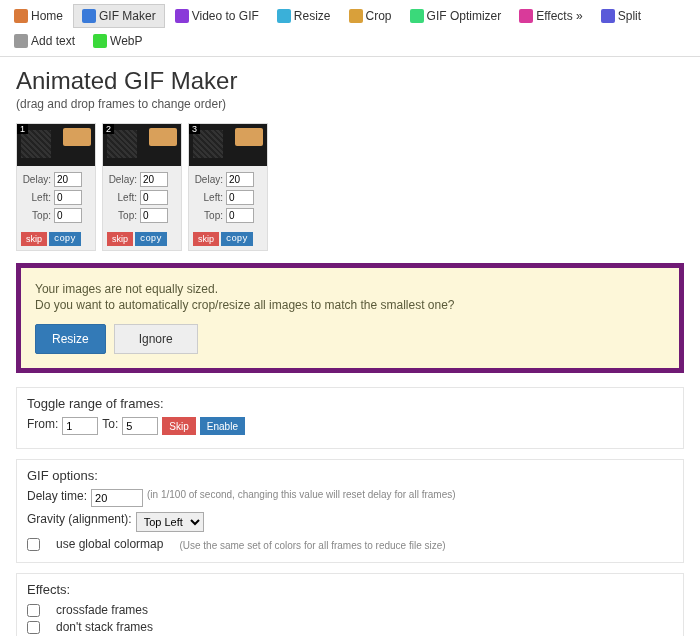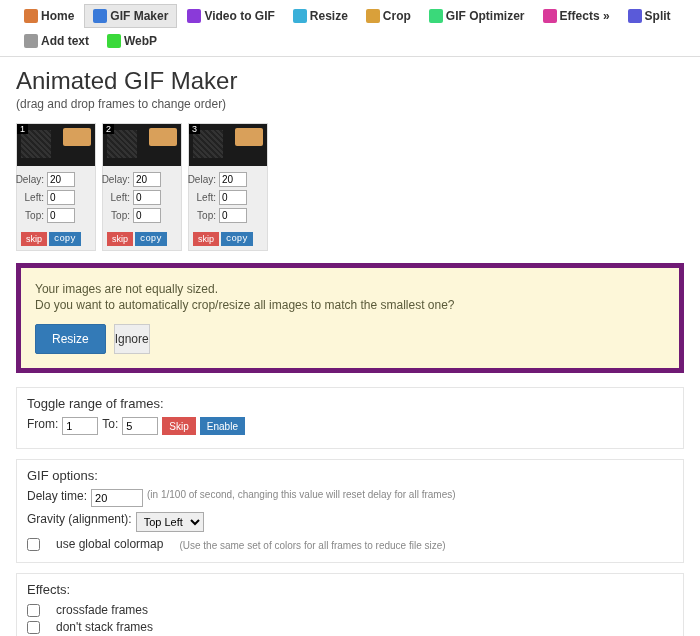--- a/index.html
+++ b/index.html
@@ -1,41 +1,41 @@
 <!DOCTYPE html>
 <html><head>
 <meta charset="utf-8">
 <style>
 * { box-sizing: border-box; margin: 0; padding: 0; }
 body { font-family: Arial, sans-serif; font-size: 13px; color: #333; background: #fff; width: 700px; }
-.nav { display: flex; border-bottom: 1px solid #ddd; padding: 4px 16px; gap: 2px; flex-wrap: wrap; font-weight: bold; }
+.nav { display: flex; border-bottom: 1px solid #ddd; padding: 4px 6px; gap: 2px; flex-wrap: wrap; }
 .nav-item { display: flex; align-items: center; padding: 4px 8px; cursor: pointer; font-size: 12px; gap: 3px; }
 .nav-item.active { background: #e8e8e8; border: 1px solid #ccc; border-radius: 0; }
 .nav-icon { width: 14px; height: 14px; display: inline-block; }
 .content { padding: 10px 16px; }
 h1 { font-size: 24px; font-weight: normal; color: #333; margin-bottom: 2px; }
 .subtitle { font-size: 12px; color: #555; margin-bottom: 12px; }
 .frames { display: flex; gap: 6px; margin-bottom: 12px; }
 .frame { background: #eee; width: 80px; position: relative; border: 1px solid #ddd; }
 .frame-num { position: absolute; top: 0; left: 0; background: #000; color: #fff; font-size: 9px; padding: 0 3px; z-index: 2; }
 .frame-img { width: 78px; height: 42px; background: #1a1a1a; position: relative; overflow: hidden; }
 .frame-img::after { content: ''; position: absolute; right: 4px; top: 4px; width: 28px; height: 18px; background: #d9a05a; border-radius: 2px; }
 .frame-img::before { content: ''; position: absolute; left: 4px; top: 6px; width: 30px; height: 28px; background: repeating-linear-gradient(45deg,#333,#333 2px,#222 2px,#222 4px); }
-.frame-fields { padding: 6px 20px; font-size: 10px; }
+.frame-fields { padding: 6px 13px; font-size: 10px; }
 .frame-row { display: flex; align-items: center; justify-content: flex-end; margin-bottom: 3px; gap: 3px; }
 .frame-row label { color: #555; }
 .frame-row input { width: 28px; font-size: 10px; padding: 1px 2px; border: 1px solid #aaa; }
 .frame-btns { display: flex; gap: 2px; padding: 0 4px 4px; }
 .btn-skip { background: #d9534f; color: #fff; border: none; font-size: 9px; padding: 2px 5px; cursor: pointer; }
 .btn-copy { background: #337ab7; color: #fff; border: none; font-size: 9px; padding: 2px 5px; cursor: pointer; font-family: Liberation Mono, monospace; }
 .warning { background: #fdf7d9; border: 5px solid #701a75; padding: 14px; margin-bottom: 14px; }
 .warning p { font-size: 12px; color: #5a5a3a; margin-bottom: 2px; }
 .warning-btns { margin-top: 12px; display: flex; gap: 8px; }
 .btn-primary { background: #337ab7; color: #fff; border: 1px solid #2e6da4; padding: 7px 16px; font-size: 12px; cursor: pointer; border-radius: 2px; }
-.btn-default { background: #eee; color: #333; border: 1px solid #ccc; padding: 7px 0; font-size: 12px; cursor: pointer; border-radius: 0; }
+.btn-default { background: #eee; color: #333; border: 1px solid #ccc; padding: 7px 24px; font-size: 12px; cursor: pointer; border-radius: 0; }
 .section { border: 1px solid #e5e5e5; padding: 8px 10px; margin-bottom: 10px; }
 .section-title { font-size: 13px; margin-bottom: 6px; }
 .row { display: flex; gap: 4px; font-size: 12px; margin-bottom: 5px; flex-wrap: wrap; }
 .row input[type="text"] { width: 36px; padding: 2px 3px; border: 1px solid #aaa; font-size: 11px; }
 .row input.wide { width: 52px; }
 .row select { padding: 2px 3px; border: 1px solid #aaa; font-size: 11px; }
 .hint { color: #888; font-size: 10px; }
 .btn-sm-red { background: #d9534f; color: #fff; border: none; font-size: 10px; padding: 3px 7px; cursor: pointer; }
 .btn-sm-blue { background: #337ab7; color: #fff; border: none; font-size: 10px; padding: 3px 7px; cursor: pointer; }
 .check-row { display: flex; align-items: flex-end; gap: 16px; font-size: 12px; margin-bottom: 3px; }

